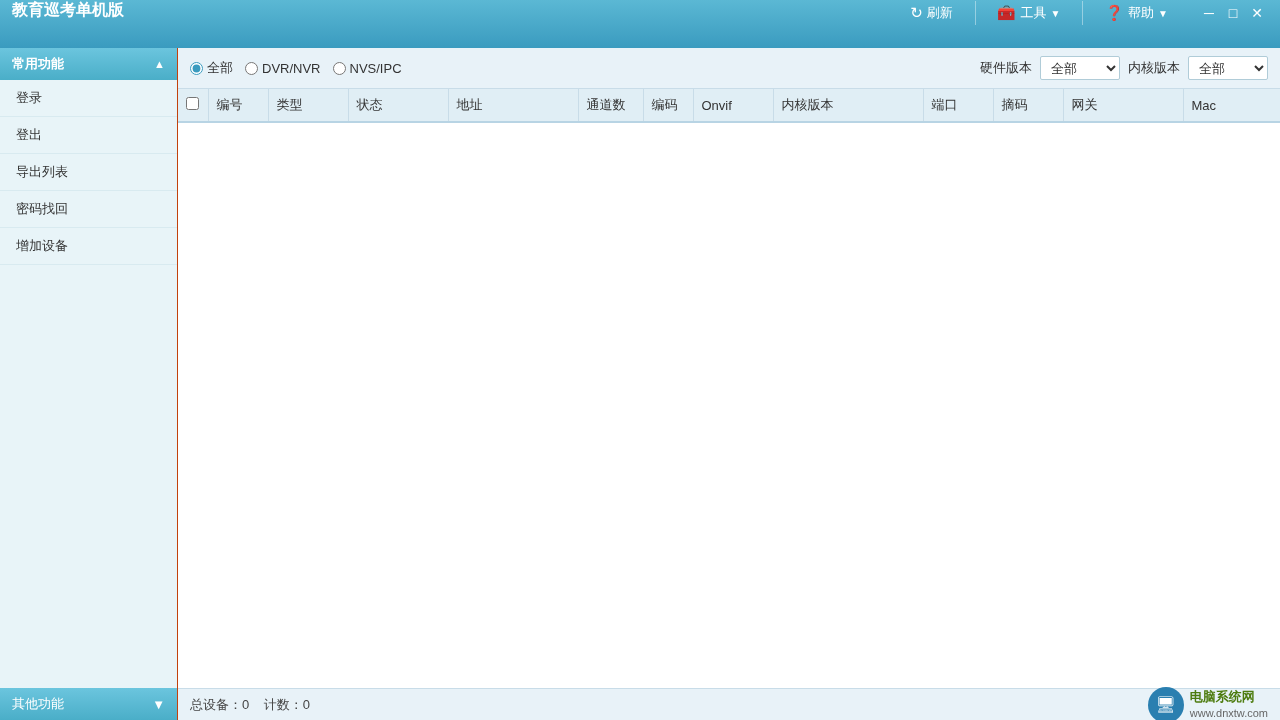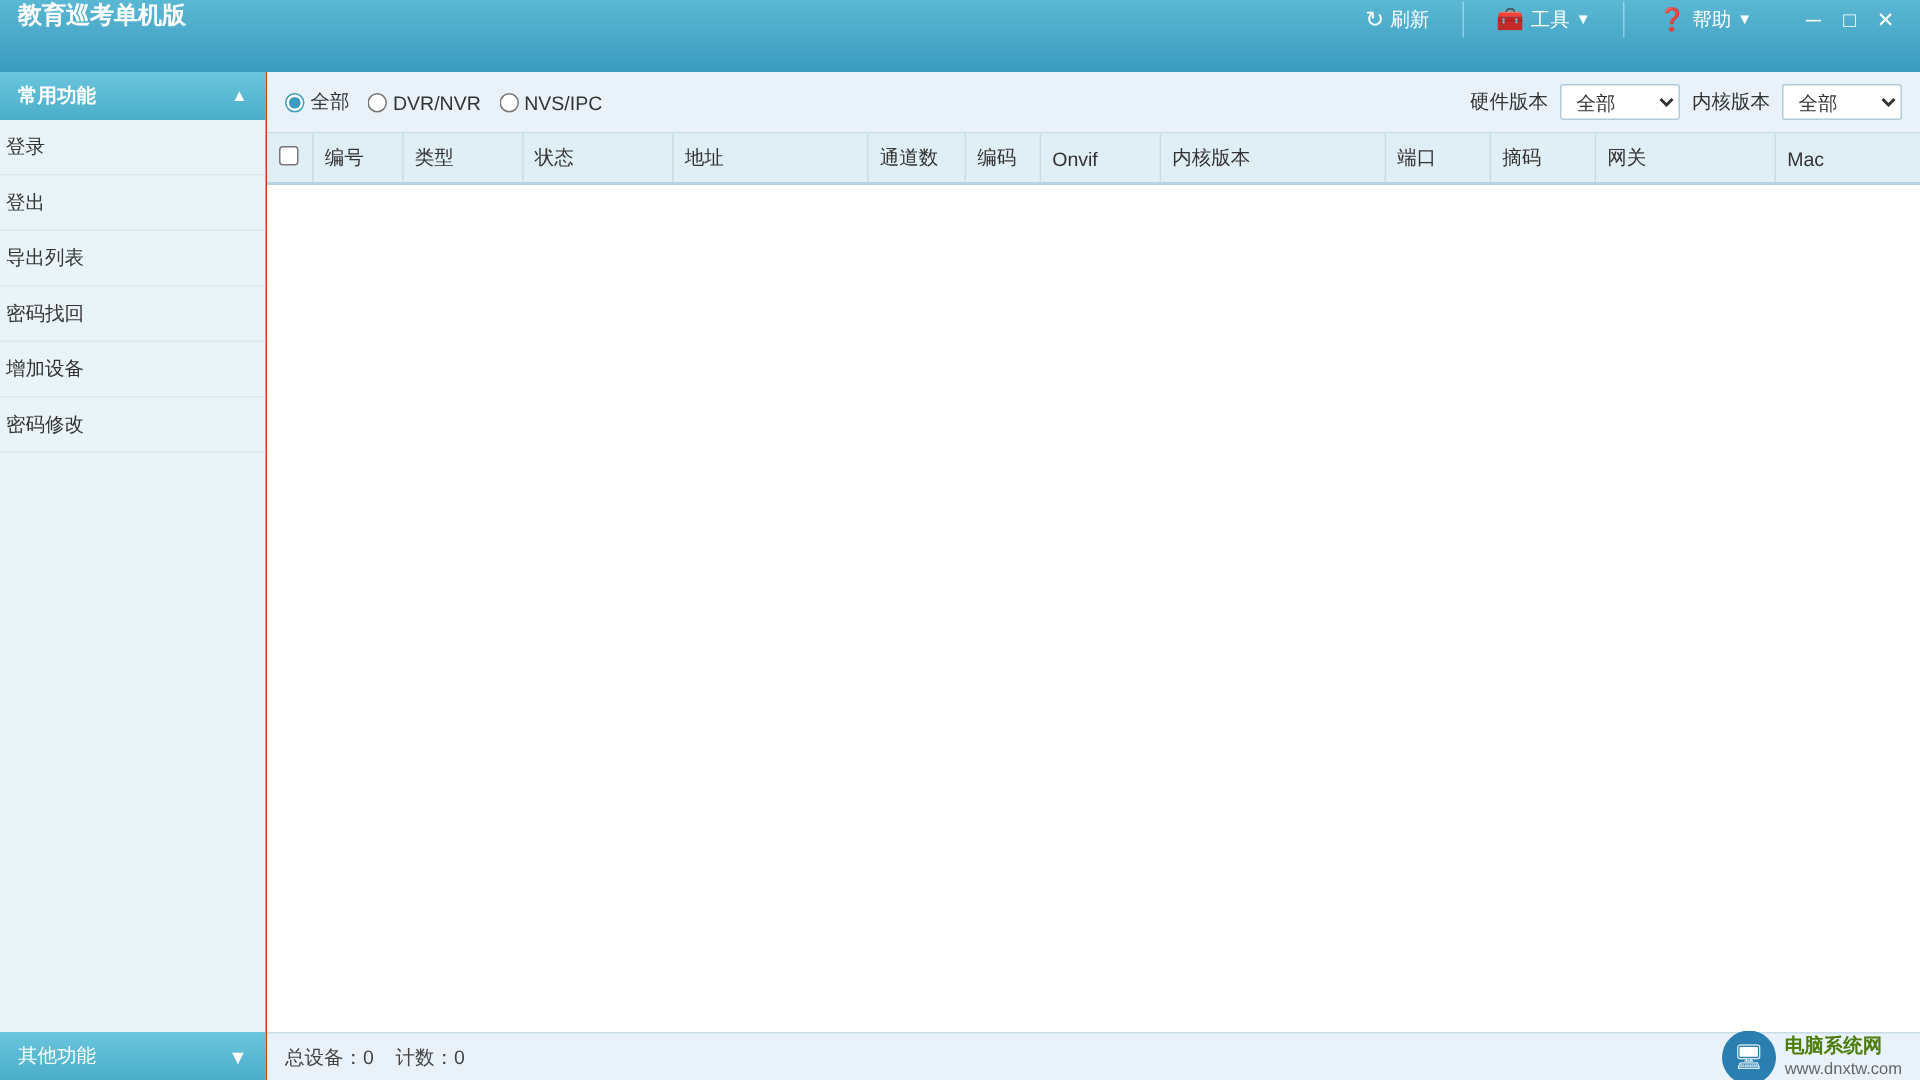--- a/index.html
+++ b/index.html
@@ -104,21 +104,21 @@
     }
     .sidebar-section-header .arrow {
       font-size: 11px;
     }
     .sidebar-menu {
       flex: 1;
       display: flex;
       flex-direction: column;
     }
     .sidebar-item {
-      padding: 9px 4px;
+      padding: 9px 16px;
       color: #333;
       cursor: pointer;
       font-size: 13px;
       user-select: none;
       border-bottom: 1px solid #d8eaf0;
     }
 
     .sidebar-bottom-header {
       background: linear-gradient(to bottom, #6bc5de, #4aaec8);
       color: white;
@@ -321,23 +321,20 @@
         <span>登出</span>
       </div>
       <div class="sidebar-item">
         <span>导出列表</span>
       </div>
       <div class="sidebar-item">
         <span>密码找回</span>
       </div>
       <div class="sidebar-item">
         <span>增加设备</span>
-      </div>
-      <div class="sidebar-item">
-        <span>密码修改</span>
       </div>
     </div>
     <div class="sidebar-bottom-header">
       <span>其他功能</span>
       <span class="arrow">▼</span>
     </div>
   </div>
 
   <div id="content">
 

